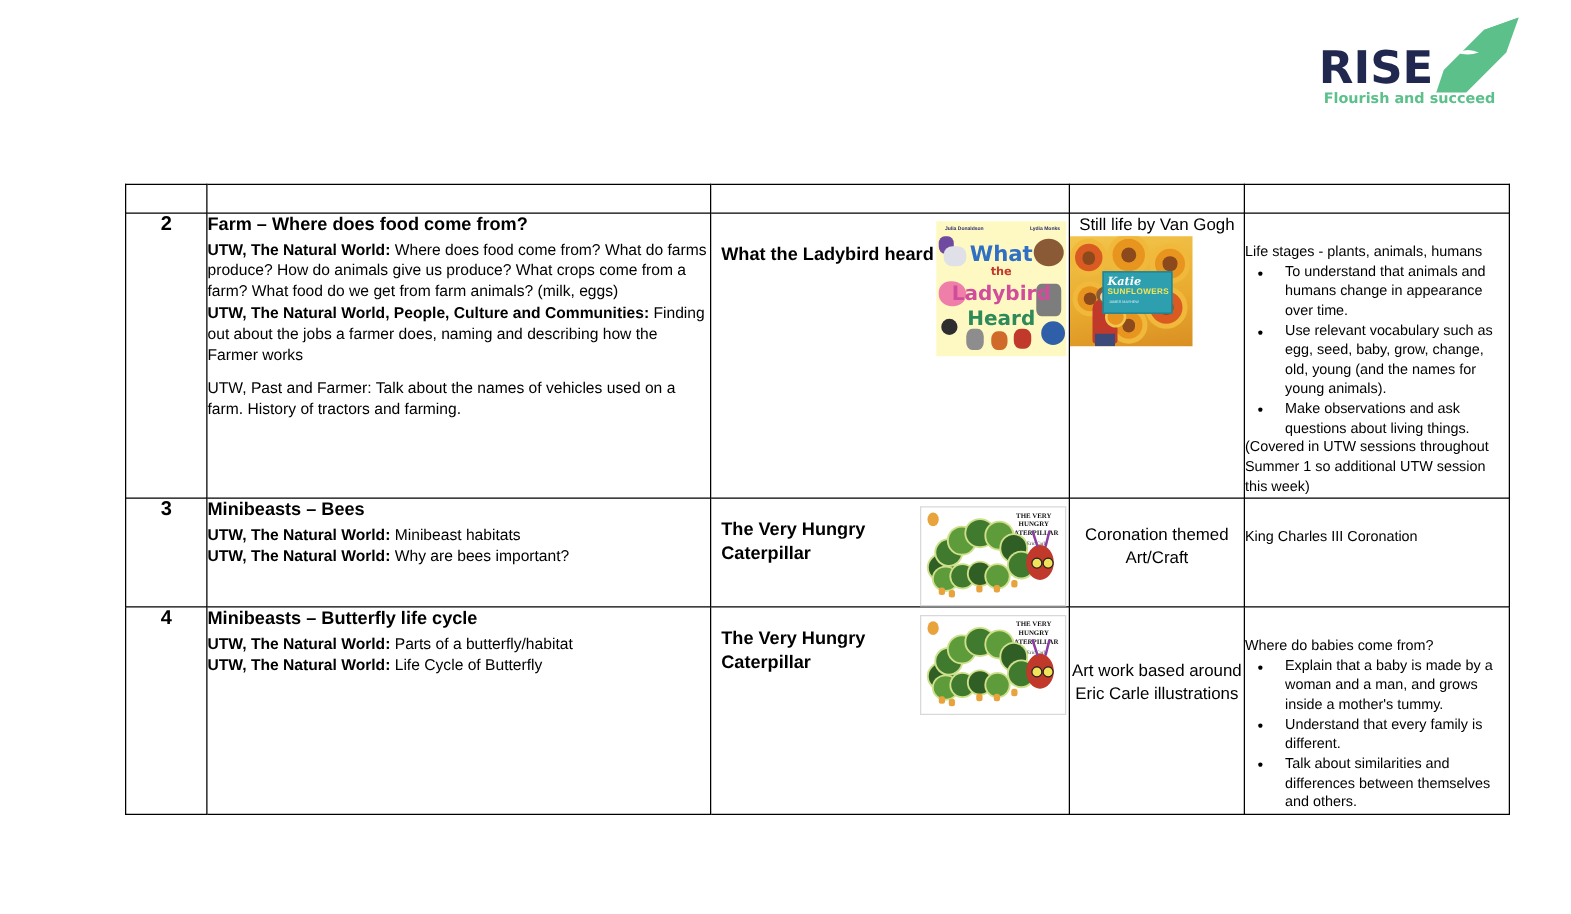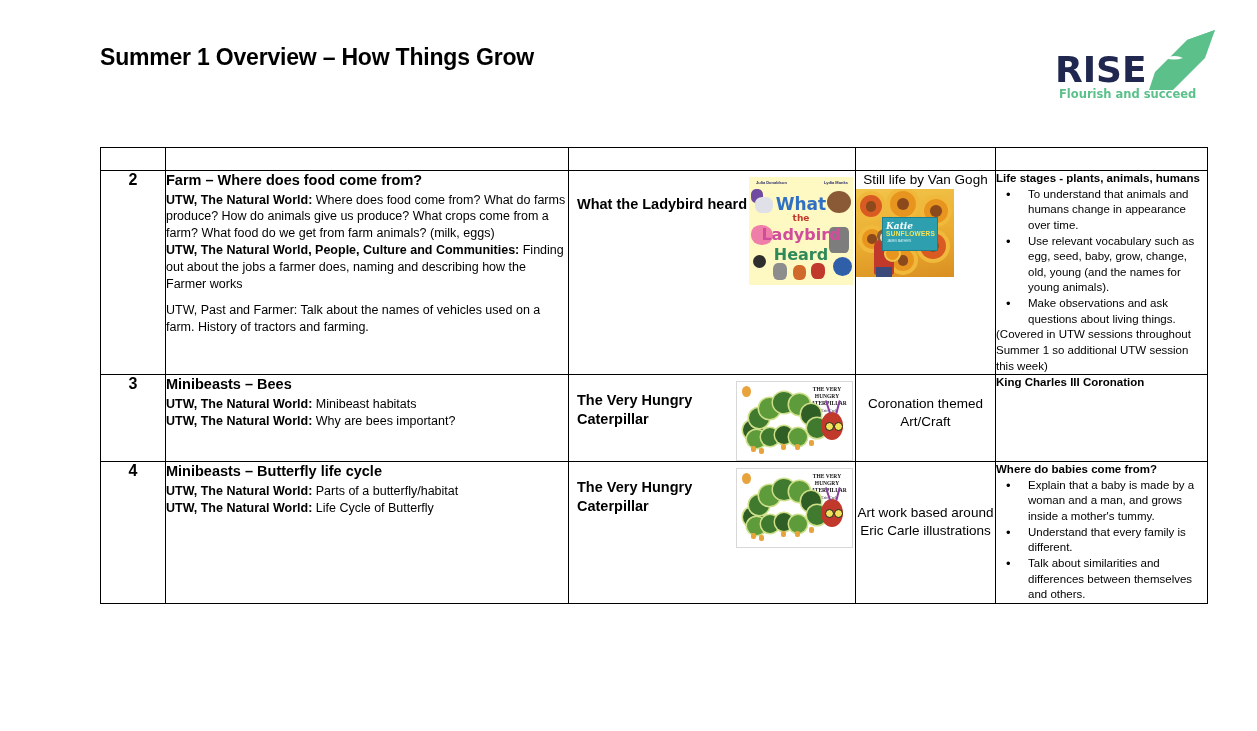--- a/index.html
+++ b/index.html
@@ -35,21 +35,21 @@
     font-size: 14.5px;
     font-weight: bold;
     margin: 4px 0 0 0;
     line-height: 1.15;
   }
 
   
   .logo {
     position: absolute;
     right: 42px;
-    top: 28px;
+    top: 12px;
     width: 178px;
     height: 78px;
   }
   .logo svg { display: block; width: 100%; height: 100%; }
 
   
   .overview-table {
     position: absolute;
     left: 100px;
     top: 147px;
@@ -123,21 +123,21 @@
   }
   .art-label { display: block; }
   .art-cover { margin: 8px auto 0 auto; }
 
   
   .other-cell {
     font-size: 11.5px;
     line-height: 1.36;
     padding: 4px 6px 4px 6px;
   }
-  .other-title { font-weight: bold; display: block; }
+  .other-title { font-weight: normal; display: block; margin-top: 24px; }
   .other-list {
     margin: 0;
     padding-left: 22px;
     list-style: none;
   }
   .other-list li {
     position: relative;
     margin: 0;
     padding-left: 10px;
   }
@@ -263,21 +263,20 @@
     position: absolute; width: 2px; background: #8b3fa0; border-radius: 2px;
   }
   .cover-vhc .foot {
     position: absolute; background: #e8a33d; border-radius: 2px;
   }
 </style>
 </head>
 <body>
 
 <div class="page-header">
-  <h1 class="doc-title">Summer 1 Overview – How Things Grow</h1>
 </div>
 
 <div class="logo">
   <svg viewBox="0 0 178 78" xmlns="http://www.w3.org/2000/svg" aria-hidden="true">
     <path d="M112 62 L118 44 L150 12 L178 2 L168 30 L136 62 Z" fill="#5cc08a"></path>
     <path d="M150 12 L178 2 L166 26 Z" fill="#5cc08a"></path>
     <path d="M128 30 q10 -4 18 0 q-9 3 -18 0 Z" fill="#ffffff"></path>
     <text x="18" y="54" font-family="DejaVu Sans, sans-serif" font-size="36" font-weight="bold" fill="#20284f" letter-spacing="0">RISE</text>
     <text x="22" y="70" font-family="DejaVu Sans, sans-serif" font-size="11.5" font-weight="bold" fill="#5cc08a">Flourish and succeed</text>
   </svg>

